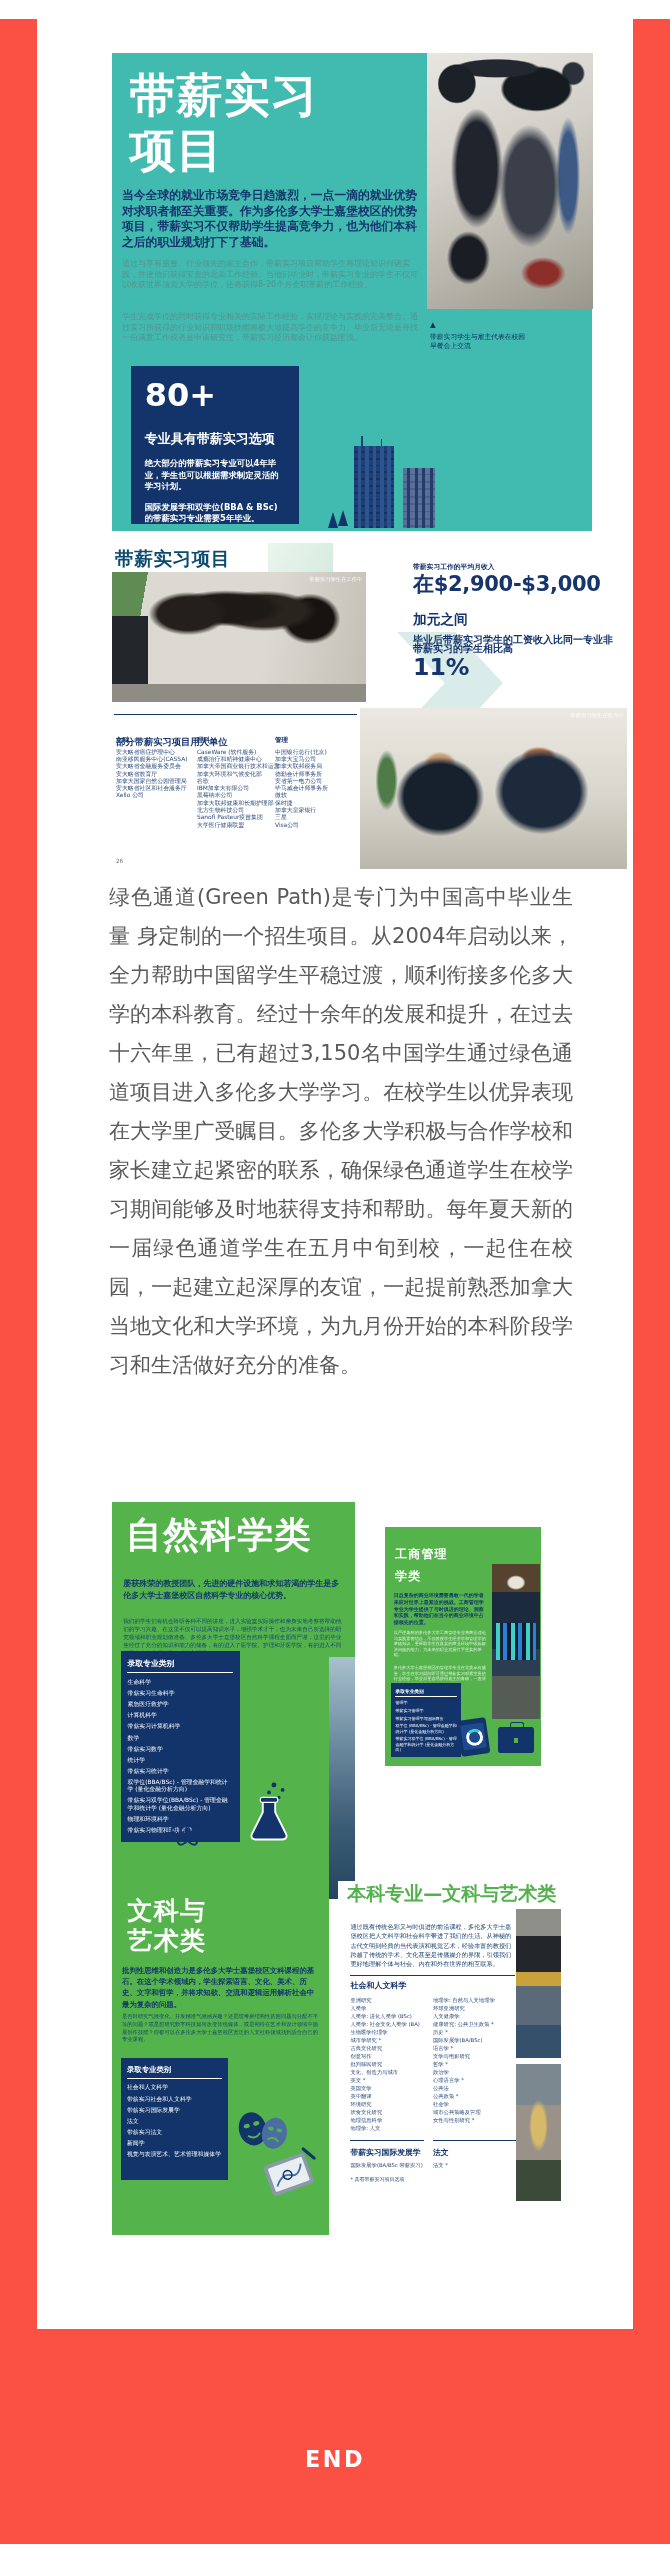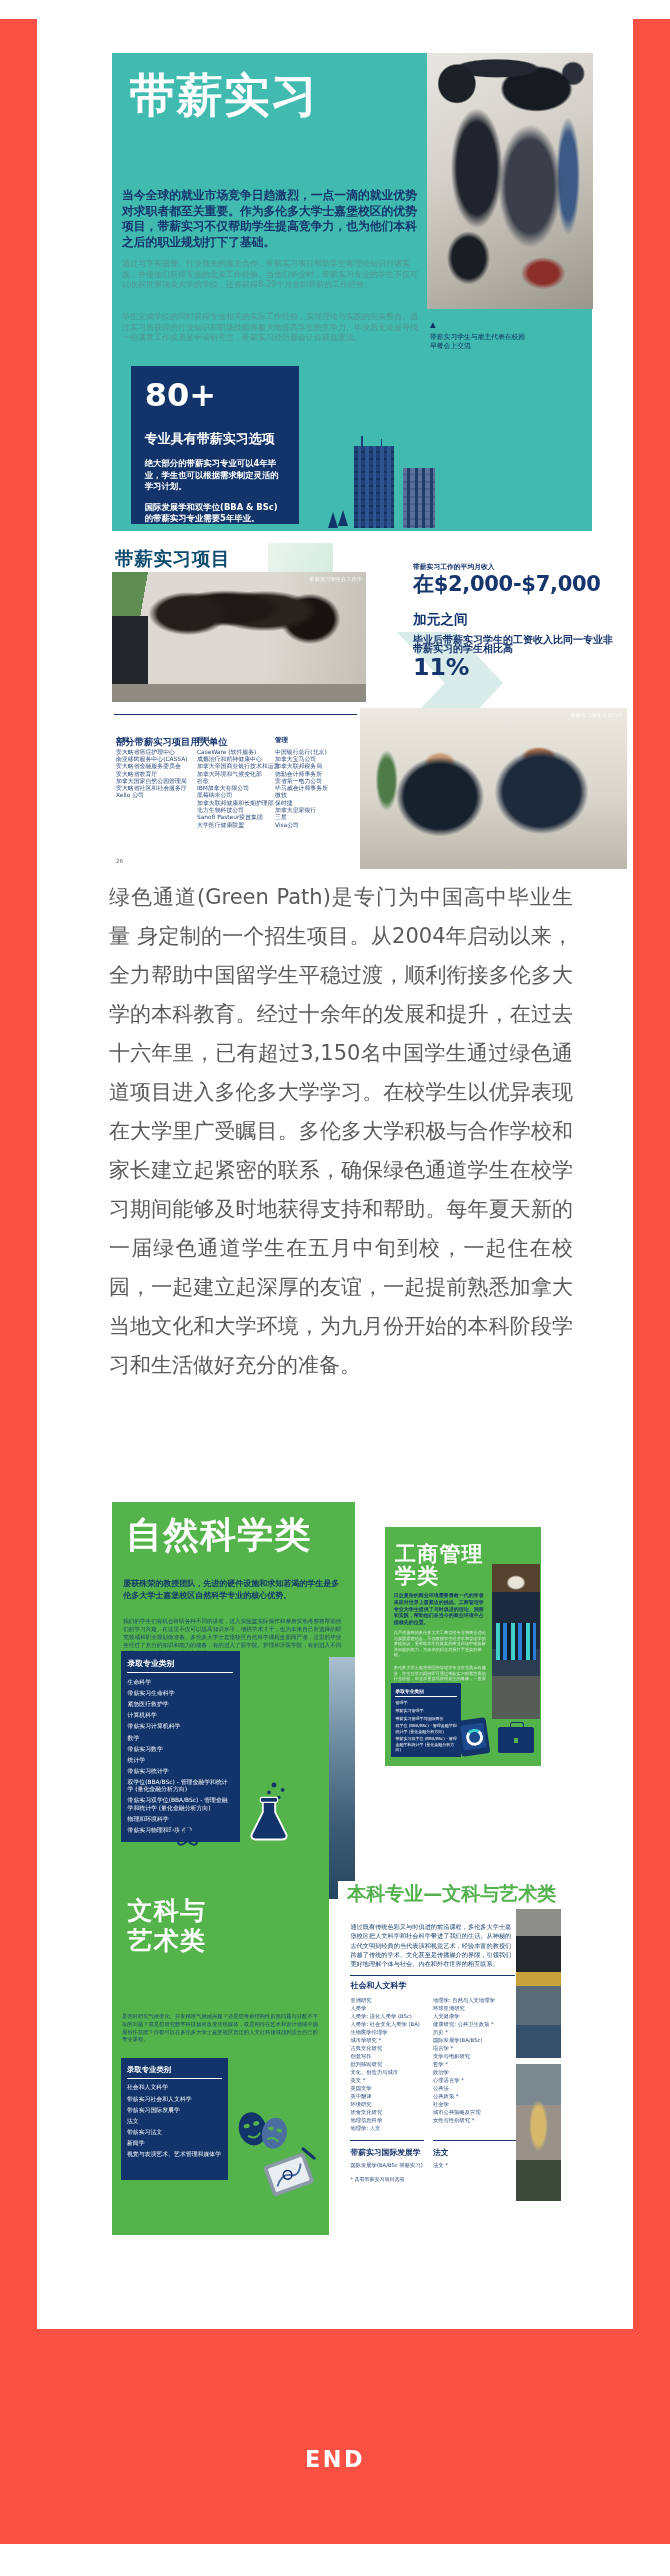--- a/index.html
+++ b/index.html
@@ -112,21 +112,21 @@
   .g-para{position:absolute;color:#d9efdc;}
   .sci-intro{left:11.2px;top:76px;width:218px;font-size:8px;line-height:11.8px;}
   .sci-para{left:11.2px;top:115px;width:221px;font-size:5.6px;line-height:8px;color:#14466e;}
   .navy-box{position:absolute;background:#12346a;color:#ffffff;box-sizing:border-box;}
   .nb-title{font-weight:bold;border-bottom:1.2px solid #ffffff;padding-bottom:3.1px;margin-bottom:5.6px;}
   .sci-box{left:8.7px;top:149px;width:119px;height:191px;padding:7.4px 6.8px;}
   .sci-box .nb-title{font-size:7.8px;}
   .sci-box li{font-size:5.9px;line-height:7.4px;margin-bottom:3.7px;}
   .lab-strip{position:absolute;left:217px;top:155px;width:26px;height:242px;
      background:linear-gradient(180deg,#a9c0cd 0%,#6d8ca1 35%,#3c5b74 70%,#26455e 100%);}
-  .biz-title{left:10px;top:16px;font-size:21px;line-height:22px;}
+  .biz-title{left:10px;top:16px;font-size:12px;line-height:22px;}
   .biz-intro{left:8.7px;top:65px;width:93px;font-size:5px;line-height:6.8px;}
   .biz-p{position:absolute;width:93px;font-size:4.2px;line-height:5.6px;color:#dcefe0;}
   .biz-p1{left:8.7px;top:103px;} .biz-p2{left:8.7px;top:138px;}
   .biz-box{left:6.2px;top:156px;width:70px;height:74px;padding:5px 4.3px;}
   .biz-box .nb-title{font-size:4.7px;border-bottom-width:0.6px;padding-bottom:1.9px;margin-bottom:3.1px;}
   .biz-box li{font-size:4px;line-height:5.3px;margin-bottom:2.5px;}
   .biz-photo{position:absolute;left:107px;top:37px;width:48px;height:155px;
      background:
        radial-gradient(closest-side at 50% 12%, #e9e4d8 0 30%, transparent 40%),
        linear-gradient(180deg,#55422f 0 18%,#1b2a3d 18% 55%,#2c3c52 55% 72%,#545c55 72% 100%);}
@@ -179,20 +179,21 @@
 
 <div id="canvas">
 
   <div class="bar bar-left"></div>
   <div class="bar bar-right"></div>
 
   <div id="s1">
     <div class="s1-photo"></div>
     <div class="s1-title">
       <div>带薪实习</div>
+      <div>项目</div>
     </div>
     <div class="s1-intro">当今全球的就业市场竞争日趋激烈，一点一滴的就业优势对求职者都至关重要。作为多伦多大学士嘉堡校区的优势项目，带薪实习不仅帮助学生提高竞争力，也为他们本科之后的职业规划打下了基础。</div>
     <div class="s1-p s1-p2">通过与享有盛誉、行业领先的雇主合作，带薪实习项目帮助学生将理论知识付诸实践，并使他们获得宝贵的北美工作经验。当他们毕业时，带薪实习专业的学生不仅可以收获世界顶尖大学的学位，还将获得8-20个月全职带薪的工作经验。</div>
     <div class="s1-p s1-p3">学生完成学位的同时获得专业相关的实际工作经验，实现理论与实践的完美整合。通过实习所获得的行业知识和职场技能将极大地提高学生的竞争力。毕业后无论是寻找一份满意工作或者是申请研究生，带薪实习经历都会让你获益匪浅。</div>
     <div class="s1-cap">
       <span class="tri">▲</span>
       <span>带薪实习学生与雇主代表在校园早餐会上交流</span>
     </div>
     <div class="statbox">
       <div class="v">80+</div>
@@ -215,21 +216,21 @@
     <div class="pmonitor"></div>
     <div class="pdesk"></div>
     <div class="photo-cap">带薪实习学生在工作中</div>
   </div>
 
   <div class="chev chev1"></div>
   <div class="chev chev2"></div>
 
   <div class="stats">
     <div class="st-pre">带薪实习工作的平均月收入</div>
-    <div class="st-big">在$2,000-$7,000</div>
+    <div class="st-big">在$2,900-$3,000</div>
     <div class="st-post">加元之间</div>
     <div class="st-para">毕业后带薪实习学生的工资收入比同一专业非带薪实习的学生相比高</div>
     <div class="st-11">11%</div>
     <div class="st-55">
       <span class="b">55+</span><span class="sfx">小时手把手的培训时间</span>
     </div>
     <div class="st-note">开始实习之前在校接受就业能力和雇佣文化方面的培训</div>
   </div>
 
   <div class="emp-divider"></div>
@@ -360,20 +361,21 @@
         <div class="ring"></div>
     </div>
     <div class="icon briefcase"></div>
   </div>
 
   <div id="arts" class="pg">
     <div class="g-title arts-title">
       <div>文科与</div>
       <div>艺术类</div>
     </div>
+    <div class="g-intro arts-intro">批判性思维和创造力是多伦多大学士嘉堡校区文科课程的基石。在这个学术领域内，学生探索语言、文化、美术、历史、文字和哲学，并将求知欲、交流和逻辑运用解析社会中最为复杂的问题。</div>
     <div class="g-para arts-para">是否对研究气候变化、开发精准气候感兴趣？还是想考察结构性贫困问题与分配不平等的问题？或是想研究数字科技如何改变传统媒体，或是期待在艺术和设计领域中施展创作技能？你都可以在多伦多大学士嘉堡校区宽泛的人文社科领域找到适合自己的专业课程。</div>
     <div class="navy-box arts-box">
       <div class="nb-title">录取专业类别</div>
       <ul class="plain">
 
       <li>社会和人文科学</li>
           <li>带薪实习社会和人文科学</li>
           <li>带薪实习国际发展学</li>
           <li>法文</li>
           <li>带薪实习法文</li>

